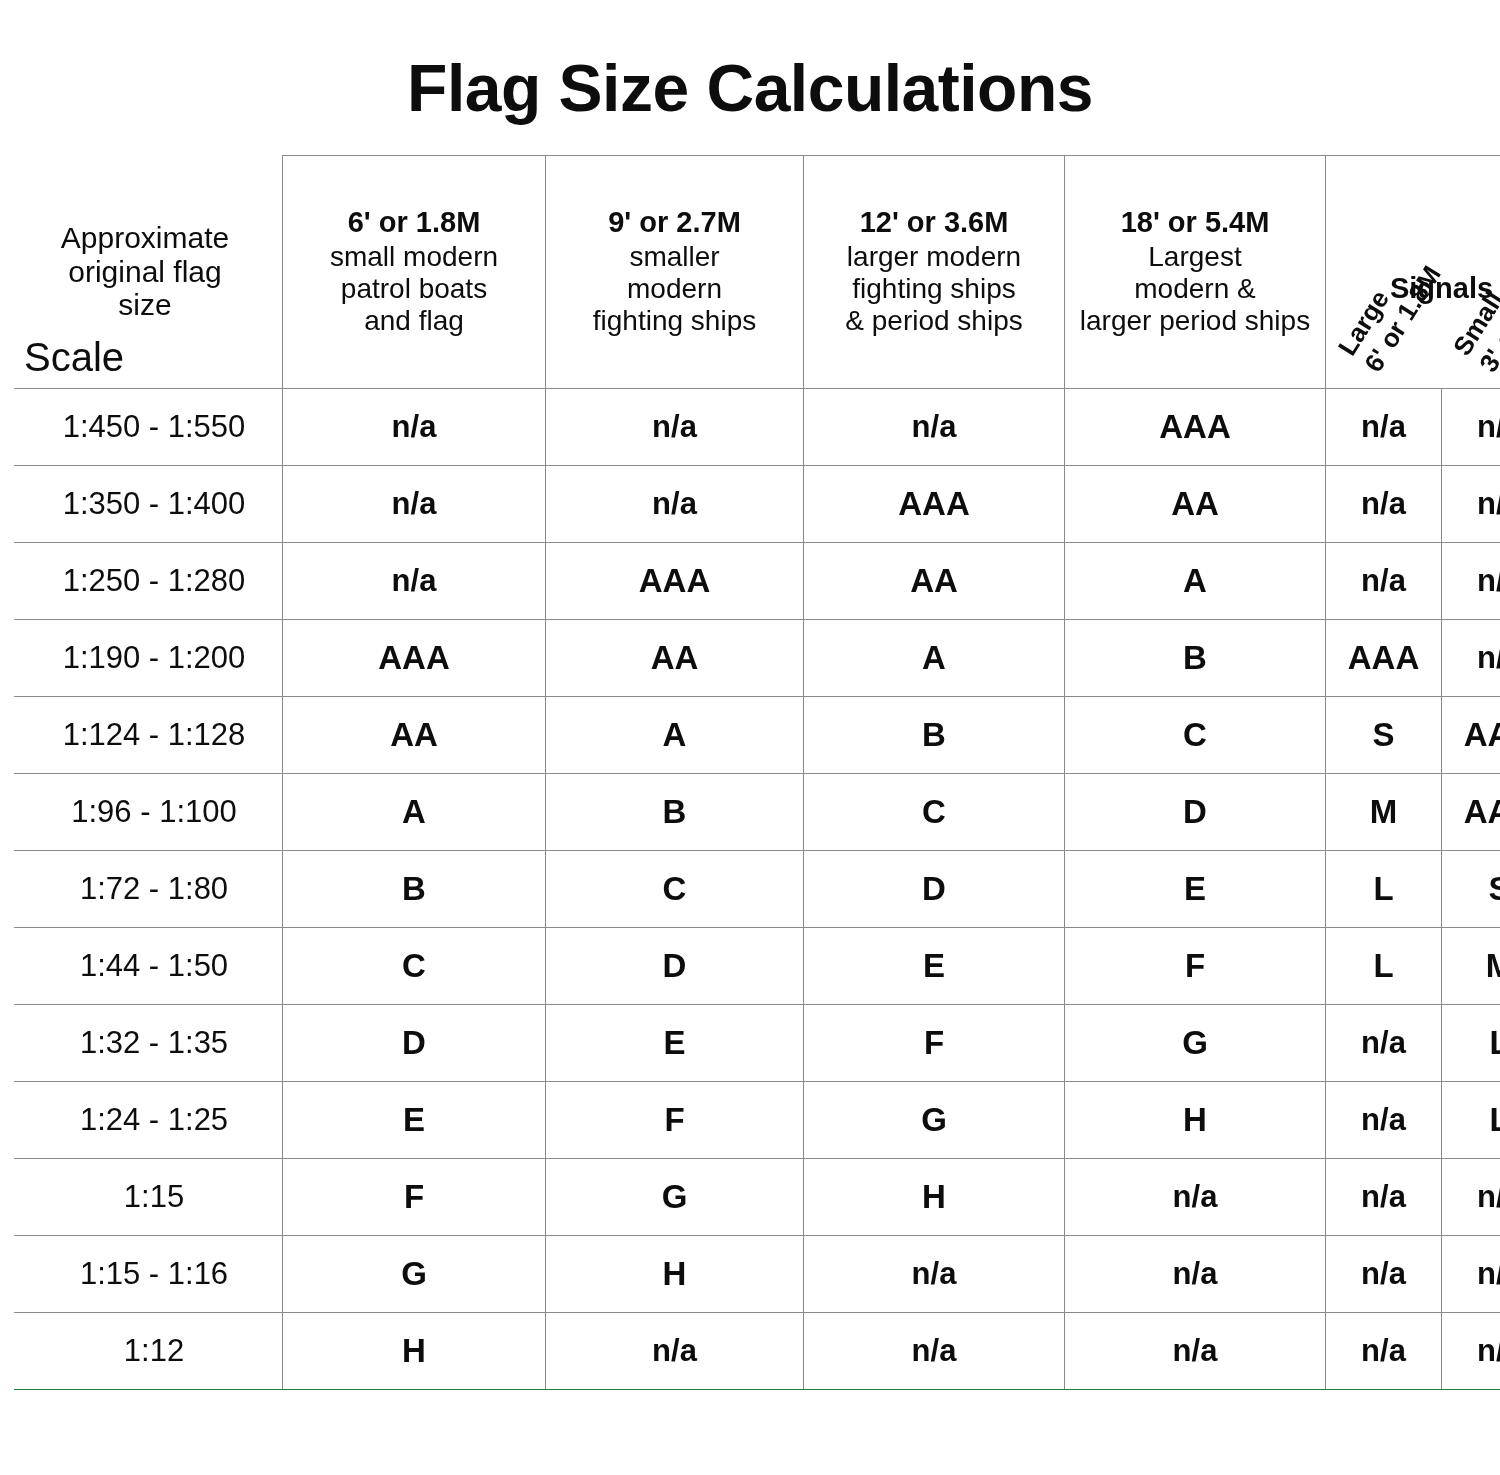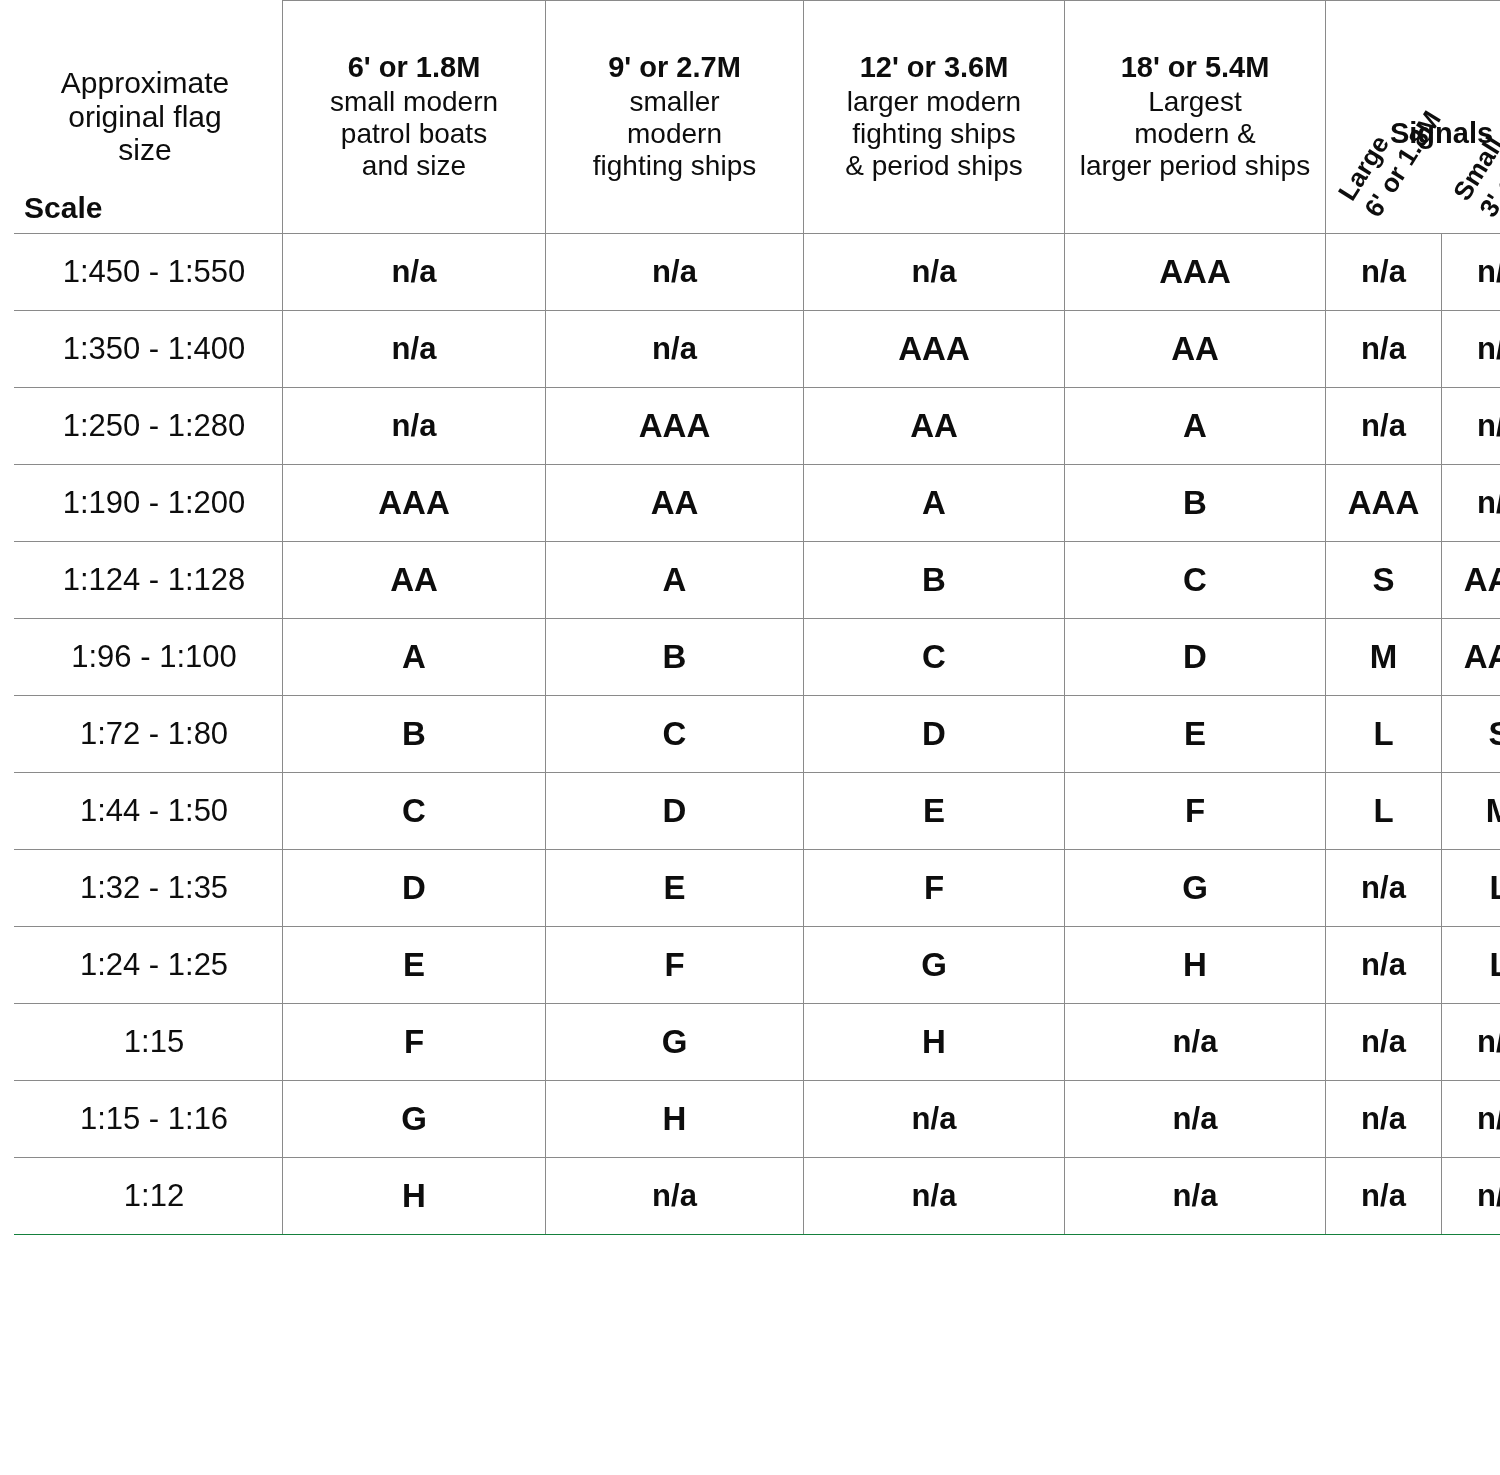--- a/index.html
+++ b/index.html
@@ -55,22 +55,22 @@
   .corner-approx {
     font-size: 30px;
     line-height: 1.12;
     text-align: center;
     font-weight: normal;
   }
   .corner-scale {
     position: absolute;
     left: 10px;
     bottom: 8px;
-    font-size: 30px;
-    font-weight: bold;
+    font-size: 40px;
+    font-weight: normal;
     text-align: left;
   }
   .hdr {
     padding: 8px 6px !important;
     font-size: 28px;
     line-height: 1.14;
     font-weight: normal;
   }
   .hdr .hdr-top {
     font-weight: bold;
@@ -139,38 +139,39 @@
     line-height: 1.3;
     font-weight: normal;
     max-width: 1400px;
   }
 </style>
 </head>
 <body>
 
 <div class="page">
 
+  <div class="title">Flag Size Calculations</div>
 
   <table class="grid">
     <thead>
       <tr>
         <th class="corner-cell" style="width:250px">
           <div class="corner-approx">
             <span>Approximate</span><br>
             <span>original flag</span><br>
             <span>size</span>
           </div>
           <div class="corner-scale">Scale</div>
         </th>
 
         <th class="hdr" style="width:250px">
           <span class="hdr-top">6' or 1.8M</span>
           <span>small modern</span><br>
           <span>patrol boats</span><br>
-          <span>and size</span>
+          <span>and flag</span>
         </th>
 
         <th class="hdr" style="width:245px">
           <span class="hdr-top">9' or 2.7M</span>
           <span>smaller</span><br>
           <span>modern</span><br>
           <span>fighting ships</span>
         </th>
 
         <th class="hdr" style="width:248px">

